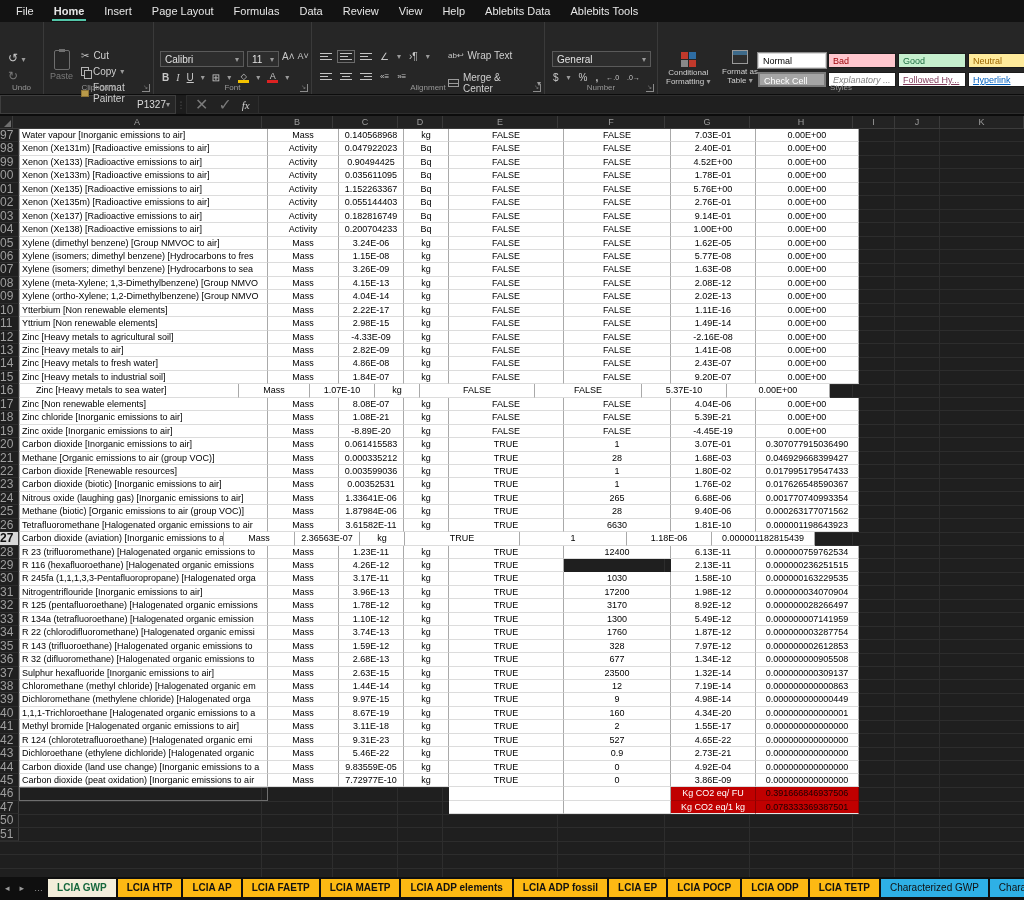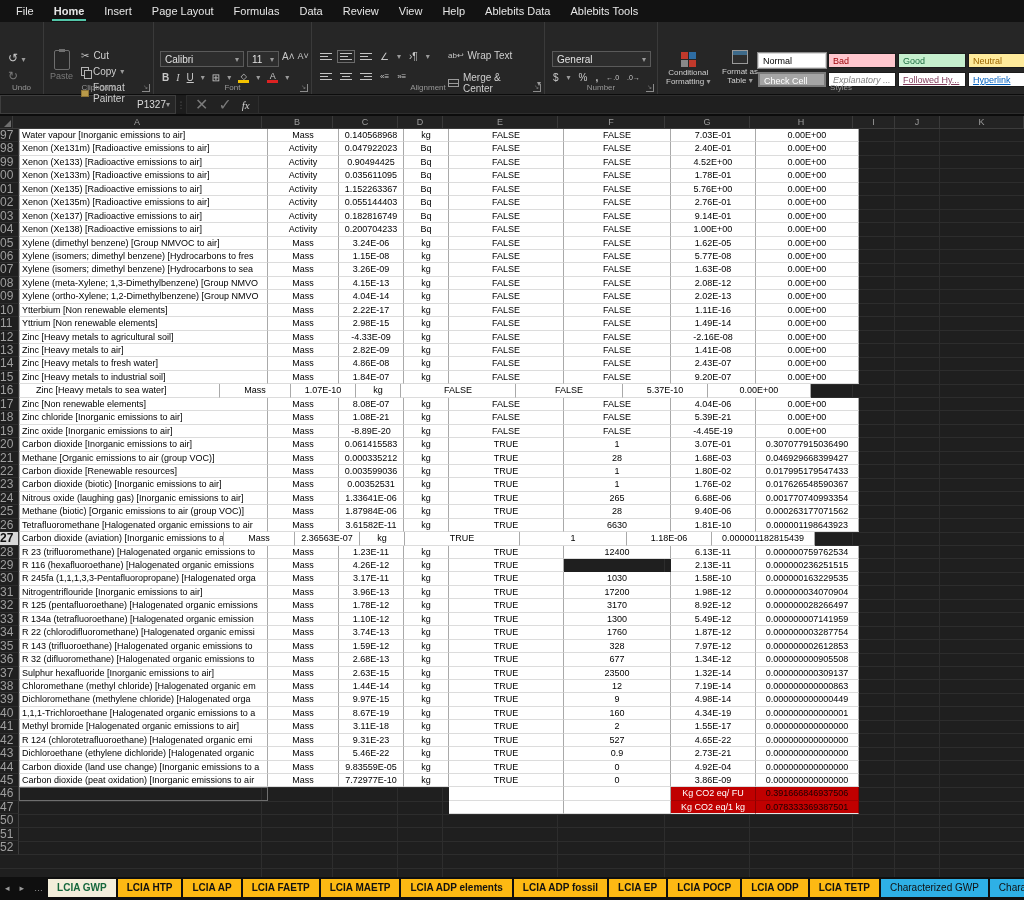--- a/index.html
+++ b/index.html
@@ -517,21 +517,21 @@
           <span class="cell c" style="width: 71px;">Mass</span>
           <span class="cell c" style="width: 65px;">1.84E-07</span>
           <span class="cell c" style="width: 45px;">kg</span>
           <span class="cell c" style="width: 115px;">FALSE</span>
           <span class="cell c" style="width: 107px;">FALSE</span>
           <span class="cell c" style="width: 85px;">9.20E-07</span>
           <span class="cell c" style="width: 103px;">0.00E+00</span>
         </div>
         <div class="grow">
           <span class="rh">16</span>
-          <span class="cell a" style="width: 201px; padding-left: 16px;">Zinc [Heavy metals to sea water]</span>
+          <span class="cell a" style="width: 220px; padding-left: 16px;">Zinc [Heavy metals to sea water]</span>
           <span class="cell c" style="width: 71px;">Mass</span>
           <span class="cell c" style="width: 65px;">1.07E-10</span>
           <span class="cell c" style="width: 45px;">kg</span>
           <span class="cell c" style="width: 115px;">FALSE</span>
           <span class="cell c" style="width: 107px;">FALSE</span>
           <span class="cell c" style="width: 85px;">5.37E-10</span>
           <span class="cell c" style="width: 103px;">0.00E+00</span>
         </div>
         <div class="grow">
           <span class="rh">17</span>
@@ -787,21 +787,21 @@
           <span class="cell c" style="width: 103px;">0.000000000000449</span>
         </div>
         <div class="grow">
           <span class="rh">40</span>
           <span class="cell a" style="width: 249px;">1,1,1-Trichloroethane [Halogenated organic emissions to a</span>
           <span class="cell c" style="width: 71px;">Mass</span>
           <span class="cell c" style="width: 65px;">8.67E-19</span>
           <span class="cell c" style="width: 45px;">kg</span>
           <span class="cell c" style="width: 115px;">TRUE</span>
           <span class="cell c" style="width: 107px;">160</span>
-          <span class="cell c" style="width: 85px;">4.34E-19</span>
+          <span class="cell c" style="width: 85px;">4.34E-20</span>
           <span class="cell c" style="width: 103px;">0.000000000000001</span>
         </div>
         <div class="grow">
           <span class="rh">41</span>
           <span class="cell a" style="width: 249px;">Methyl bromide [Halogenated organic emissions to air]</span>
           <span class="cell c" style="width: 71px;">Mass</span>
           <span class="cell c" style="width: 65px;">3.11E-18</span>
           <span class="cell c" style="width: 45px;">kg</span>
           <span class="cell c" style="width: 115px;">TRUE</span>
           <span class="cell c" style="width: 107px;">2</span>
@@ -868,23 +868,20 @@
           <span class="cell c" style="width: 115px;"></span>
           <span class="cell c" style="width: 107px;"></span>
           <span class="cell c redcell lbl redlast" style="width: 85px;">Kg CO2 eq/1 kg</span>
           <span class="cell c redcell val redlast" style="width: 103px;">0.078333369387501</span>
         </div>
         <div class="grow">
           <span class="rh">50</span>
         </div>
         <div class="grow">
           <span class="rh">51</span>
-        </div>
-        <div class="grow">
-          <span class="rh">52</span>
         </div>
       </div>
   </div>
 
   <div class="tabbar" id="tabbar">
       <span class="tnav">◂</span>
       <span class="tnav">▸</span>
       <span class="tnav">…</span>
       <span class="stab active">LCIA GWP</span>
       <span class="stab yellow">LCIA HTP</span>

